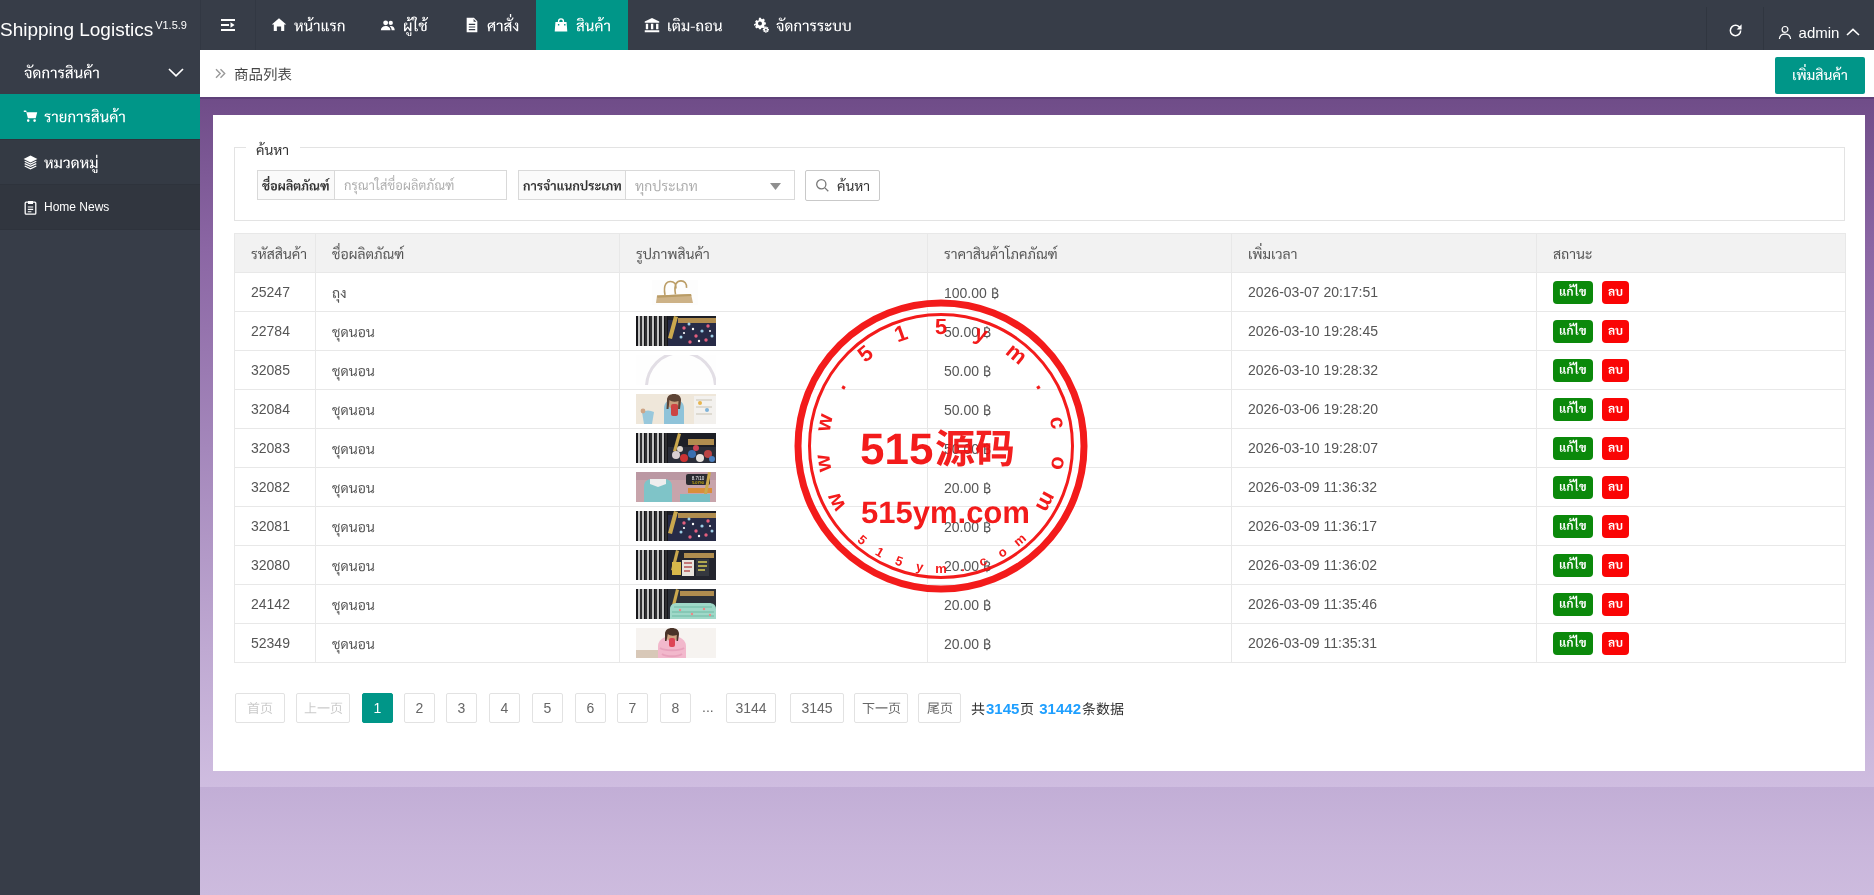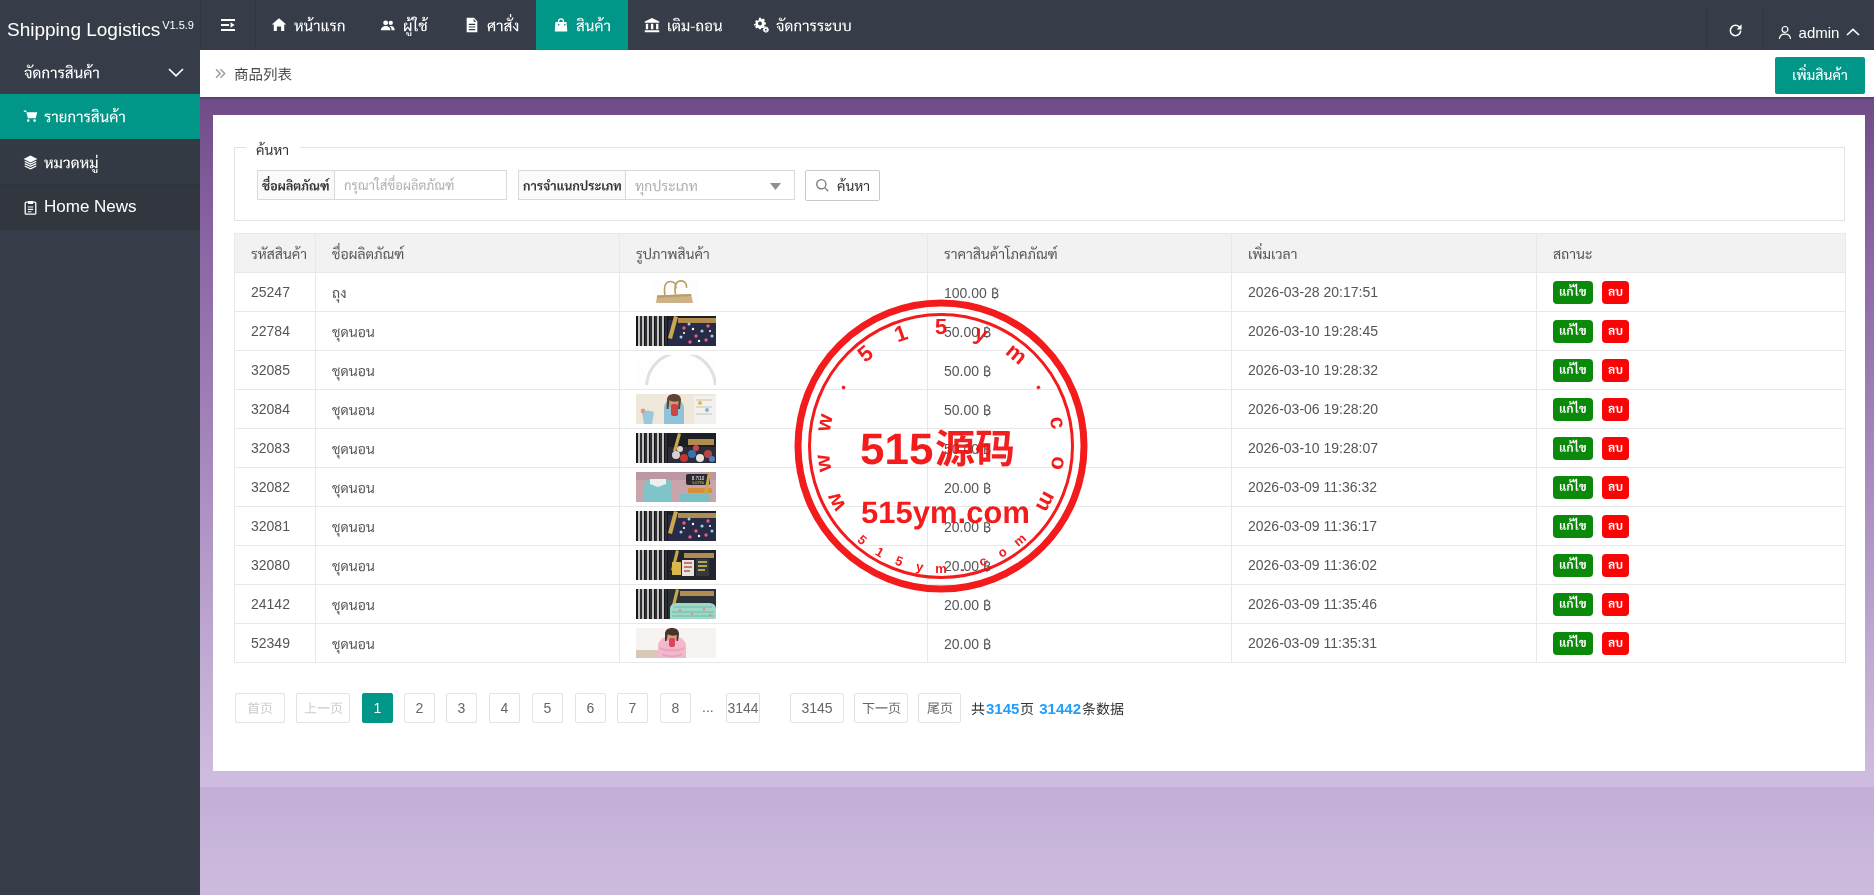--- a/index.html
+++ b/index.html
@@ -1,19 +1,19 @@
 <!DOCTYPE html>
 <html><head><meta charset="utf-8"><title>.</title><style>
 *{margin:0;padding:0;box-sizing:border-box}
 html,body{width:1874px;height:895px;overflow:hidden}
 body{font-family:"Liberation Sans",sans-serif;position:relative;background:#fff}
 svg.t{display:inline-block}
 
 #nav{position:absolute;left:0;top:0;width:1874px;height:50px;background:#373d48;color:#fff}
-#logo{position:absolute;left:0;top:0;width:200px;height:50px;line-height:50px;padding-left:7px;font-size:19px;color:#fff;white-space:nowrap}
+#logo{position:absolute;left:0;top:0;width:200px;height:50px;line-height:50px;font-size:19px;color:#fff;white-space:nowrap}
 #logo sup{font-size:11px;margin-left:2px}
 #burger{position:absolute;left:200px;top:0;width:56px;height:50px;border-left:1px solid #323843;border-right:1px solid #323843}
 .nitem{position:absolute;top:0;height:50px;display:flex;align-items:center;justify-content:center;gap:7px;font-size:15px;color:#fff}
 .nitem.act{background:#009688}
 #nright{position:absolute;right:0;top:0;height:64px;display:flex;align-items:center}
 
 #side{position:absolute;left:0;top:50px;width:200px;height:845px;background:#373d48;color:#fff}
 #shead{height:44px;display:flex;align-items:center;padding:0 16px 0 24px;font-size:15px}
 #shead svg.ch{margin-left:auto}
 .sitem{height:45px;display:flex;align-items:center;padding-left:23px;gap:6px;font-size:15px;background:#343a44;border-bottom:1px solid #2e333c}
@@ -153,21 +153,21 @@
       <svg class="t " width="55" height="22.4" viewBox="0 0 55 22.4" style="vertical-align:-5.199999999999999px">
         <path transform="translate(0,17.2)" d="M8.1 -6Q8.5 -5.5 8.5 -4.7V0H7V-4.6Q7 -5.2 6.7 -5.2Q6.4 -5.2 6.1 -4.7L3.5 0H2.2V-5.7Q2 -5.7 1.9 -5.7Q1.2 -5.7 0.7 -6.1Q0.3 -6.6 0.3 -7.2Q0.3 -7.9 0.8 -8.4Q1.2 -8.8 1.9 -8.8Q2.7 -8.8 3.2 -8.3Q3.7 -7.9 3.7 -7.2V-3.4Q3.7 -2.9 3.6 -2.5Q3.5 -2.1 3.5 -2L5.3 -5.3Q5.6 -5.9 6.1 -6.1Q5.6 -6.6 5.6 -7.2Q5.6 -7.9 6.1 -8.4Q6.5 -8.8 7.2 -8.8Q7.9 -8.8 8.3 -8.4Q8.8 -7.9 8.8 -7.2Q8.8 -6.8 8.6 -6.5Q8.4 -6.2 8.1 -6ZM2.5 -7.2Q2.5 -7.5 2.4 -7.7Q2.2 -7.9 1.9 -7.9Q1.6 -7.9 1.4 -7.7Q1.2 -7.5 1.2 -7.2Q1.2 -6.9 1.4 -6.7Q1.6 -6.5 1.9 -6.5Q2.2 -6.5 2.4 -6.7Q2.5 -6.9 2.5 -7.2ZM6.5 -7.2Q6.5 -6.9 6.7 -6.7Q6.9 -6.5 7.2 -6.5Q7.5 -6.5 7.7 -6.7Q7.9 -6.9 7.9 -7.2Q7.9 -7.5 7.7 -7.7Q7.5 -7.9 7.2 -7.9Q6.9 -7.9 6.7 -7.7Q6.5 -7.5 6.5 -7.2Z M17.8 -8.6V0H16.5Q15.9 -0.5 15.1 -1Q14.3 -1.4 13.7 -1.6V-1.5Q13.7 -0.8 13.2 -0.3Q12.7 0.1 11.9 0.1Q11.1 0.1 10.7 -0.3Q10.2 -0.8 10.2 -1.5Q10.2 -2.2 10.7 -2.7Q11.1 -3.1 11.9 -3.1H12V-5.7Q11.8 -5.7 11.7 -5.7Q11 -5.7 10.5 -6.1Q10.1 -6.6 10.1 -7.2Q10.1 -7.9 10.6 -8.4Q11 -8.8 11.8 -8.8Q12.5 -8.8 13 -8.3Q13.5 -7.9 13.5 -7.2V-2.9Q14.3 -2.7 15 -2.3Q15.8 -1.9 16.3 -1.6V-8.6ZM11.7 -6.5Q12 -6.5 12.2 -6.7Q12.4 -6.9 12.4 -7.2Q12.4 -7.5 12.2 -7.7Q12 -7.9 11.7 -7.9Q11.4 -7.9 11.2 -7.7Q11 -7.5 11 -7.2Q11 -6.9 11.2 -6.7Q11.4 -6.5 11.7 -6.5ZM12.6 -1.5Q12.6 -1.8 12.4 -2Q12.2 -2.2 11.8 -2.2Q11.5 -2.2 11.3 -2Q11.1 -1.8 11.1 -1.5Q11.1 -1.2 11.3 -1Q11.5 -0.8 11.8 -0.8Q12.2 -0.8 12.4 -1Q12.6 -1.2 12.6 -1.5Z M25.6 -6.1V-1.5Q25.6 -0.8 25.1 -0.3Q24.6 0.1 23.9 0.1Q23.2 0.1 22.7 -0.3Q22.2 -0.7 22.2 -1.4Q22.2 -2.1 22.7 -2.5Q23.1 -3 23.8 -3Q24 -3 24.1 -2.9V-6Q24.1 -6.8 23.7 -7.2Q23.2 -7.6 22.4 -7.6Q21.7 -7.6 21.2 -7.2Q20.7 -6.8 20.6 -6.1H19.1Q19.2 -7.3 20.1 -8.1Q21 -8.8 22.5 -8.8Q23.9 -8.8 24.8 -8.1Q25.6 -7.4 25.6 -6.1ZM24.5 -1.4Q24.5 -1.7 24.3 -1.9Q24.1 -2.1 23.8 -2.1Q23.5 -2.1 23.3 -1.9Q23.1 -1.7 23.1 -1.4Q23.1 -1.1 23.3 -0.9Q23.5 -0.7 23.8 -0.7Q24.1 -0.7 24.3 -0.9Q24.5 -1.1 24.5 -1.4Z M34.6 -5.7V0H33.1V-5.6Q33.1 -6.6 32.5 -7.1Q32 -7.6 31 -7.6Q30.3 -7.6 29.8 -7.3Q29.2 -7.1 29 -6.6Q28.7 -6.2 28.7 -5.7Q28.7 -5.4 28.8 -5Q28.9 -4.6 29 -4Q29.2 -3.4 29.2 -3Q29.3 -2.7 29.3 -2.3V-2.1Q29.5 -2.4 29.9 -2.8Q30.2 -3.1 30.7 -3.5Q30.2 -3.6 29.9 -3.9Q29.6 -4.3 29.6 -4.8Q29.6 -5.4 30 -5.8Q30.4 -6.1 31 -6.1Q31.6 -6.1 32 -5.8Q32.4 -5.4 32.4 -4.8Q32.4 -4.2 32 -3.7Q31.7 -3.2 31 -2.5Q30.2 -1.8 29.8 -1.2Q29.4 -0.7 29.4 0H27.9V-2.1Q27.9 -2.4 27.6 -3.6Q27.4 -4.3 27.3 -4.8Q27.2 -5.3 27.2 -5.7Q27.2 -6.6 27.7 -7.3Q28.1 -8 29 -8.4Q29.8 -8.8 31 -8.8Q32.7 -8.8 33.6 -8Q34.6 -7.1 34.6 -5.7ZM31 -4.2Q31.3 -4.2 31.4 -4.3Q31.6 -4.5 31.6 -4.8Q31.6 -5.1 31.4 -5.3Q31.3 -5.4 31 -5.4Q30.7 -5.4 30.5 -5.3Q30.3 -5.1 30.3 -4.8Q30.3 -4.5 30.5 -4.3Q30.7 -4.2 31 -4.2Z M43.8 -6Q44.2 -5.5 44.2 -4.7V0H42.7V-4.6Q42.7 -5.2 42.3 -5.2Q42 -5.2 41.8 -4.7L39.1 0H37.8V-5.7Q37.7 -5.7 37.5 -5.7Q36.8 -5.7 36.4 -6.1Q36 -6.6 36 -7.2Q36 -7.9 36.4 -8.4Q36.9 -8.8 37.6 -8.8Q38.4 -8.8 38.8 -8.3Q39.3 -7.9 39.3 -7.2V-3.4Q39.3 -2.9 39.3 -2.5Q39.2 -2.1 39.2 -2L41 -5.3Q41.3 -5.9 41.7 -6.1Q41.3 -6.6 41.3 -7.2Q41.3 -7.9 41.7 -8.4Q42.1 -8.8 42.8 -8.8Q43.5 -8.8 44 -8.4Q44.4 -7.9 44.4 -7.2Q44.4 -6.8 44.2 -6.5Q44.1 -6.2 43.8 -6ZM38.2 -7.2Q38.2 -7.5 38 -7.7Q37.8 -7.9 37.5 -7.9Q37.2 -7.9 37 -7.7Q36.8 -7.5 36.8 -7.2Q36.8 -6.9 37 -6.7Q37.2 -6.5 37.5 -6.5Q37.8 -6.5 38 -6.7Q38.2 -6.9 38.2 -7.2ZM42.1 -7.2Q42.1 -6.9 42.3 -6.7Q42.5 -6.5 42.8 -6.5Q43.1 -6.5 43.3 -6.7Q43.5 -6.9 43.5 -7.2Q43.5 -7.5 43.3 -7.7Q43.1 -7.9 42.8 -7.9Q42.5 -7.9 42.3 -7.7Q42.1 -7.5 42.1 -7.2Z M53.5 -8.6V0H52.1Q51.5 -0.5 50.8 -1Q50 -1.4 49.3 -1.6V-1.5Q49.3 -0.8 48.8 -0.3Q48.3 0.1 47.6 0.1Q46.8 0.1 46.3 -0.3Q45.8 -0.8 45.8 -1.5Q45.8 -2.2 46.3 -2.7Q46.8 -3.1 47.6 -3.1H47.6V-5.7Q47.5 -5.7 47.3 -5.7Q46.6 -5.7 46.2 -6.1Q45.8 -6.6 45.8 -7.2Q45.8 -7.9 46.2 -8.4Q46.7 -8.8 47.4 -8.8Q48.2 -8.8 48.6 -8.3Q49.1 -7.9 49.1 -7.2V-2.9Q49.9 -2.7 50.7 -2.3Q51.5 -1.9 52 -1.6V-8.6ZM47.3 -6.5Q47.6 -6.5 47.8 -6.7Q48 -6.9 48 -7.2Q48 -7.5 47.8 -7.7Q47.6 -7.9 47.3 -7.9Q47 -7.9 46.8 -7.7Q46.6 -7.5 46.6 -7.2Q46.6 -6.9 46.8 -6.7Q47 -6.5 47.3 -6.5ZM48.2 -1.5Q48.2 -1.8 48 -2Q47.8 -2.2 47.5 -2.2Q47.2 -2.2 47 -2Q46.8 -1.8 46.8 -1.5Q46.8 -1.2 47 -1Q47.2 -0.8 47.5 -0.8Q47.8 -0.8 48 -1Q48.2 -1.2 48.2 -1.5Z M49.7 3.8V3.4Q49.6 3.4 49.3 3.4Q48.8 3.4 48.4 3.1Q48.1 2.7 48.1 2.2Q48.1 1.6 48.5 1.3Q48.9 0.9 49.5 0.9Q50.1 0.9 50.5 1.2Q50.9 1.6 50.9 2.1V3.6Q50.9 3.9 51.1 4Q51.3 4.2 51.6 4.2Q51.9 4.2 52.1 4Q52.2 3.9 52.2 3.6V1H53.5V3.8Q53.5 4.4 53 4.7Q52.5 5.1 51.6 5.1Q50.7 5.1 50.2 4.7Q49.7 4.4 49.7 3.8ZM49.9 2.2Q49.9 1.9 49.7 1.8Q49.6 1.6 49.4 1.6Q49.1 1.6 49 1.8Q48.8 1.9 48.8 2.2Q48.8 2.4 49 2.5Q49.1 2.7 49.4 2.7Q49.6 2.7 49.7 2.5Q49.9 2.4 49.9 2.2Z M52.1 -13.5H53.4V-10.3H52.1Z" fill="currentColor"></path>
       </svg>
     </div>
     <div class="sitem dk">
       <svg width="15" height="15" viewBox="0 0 15 15">
         <rect x="2.2" y="2.2" width="10.6" height="12" rx="1" fill="none" stroke="#fff" stroke-width="1.3"></rect>
         <path d="M5 1h5v3H5Z" fill="#fff"></path>
         <path d="M4.8 7h5.4M4.8 9.4h5.4M4.8 11.8h3.6" stroke="#fff" stroke-width="1.1"></path>
       </svg>
-      <span style="font-size:17px">Home News</span>
+      <span style="font-size:12px">Home News</span>
     </div>
   </div>
 <div id="crumb">
     <div id="bread">
       <svg width="11" height="11" viewBox="0 0 11 11">
         <path d="M1 1.2 5.2 5.5 1 9.8M5.5 1.2 9.7 5.5 5.5 9.8" fill="none" stroke="#999" stroke-width="1.4"></path>
       </svg>
       <svg class="t " width="58" height="21.8" viewBox="0 0 58 21.8" style="vertical-align:-5.100000000000001px">
         <path transform="translate(0,16.7)" d="M4 -9.3C4.3 -8.8 4.7 -8.1 4.9 -7.6L5.9 -8C5.7 -8.5 5.3 -9.1 4.9 -9.7ZM8.1 -5.9C9.1 -5.2 10.3 -4.2 11 -3.6L11.6 -4.4C11 -4.9 9.7 -5.9 8.7 -6.5ZM5.7 -6.4C5.1 -5.7 4.1 -4.9 3.2 -4.4C3.3 -4.2 3.6 -3.7 3.7 -3.6C4.6 -4.2 5.8 -5.2 6.5 -6ZM9.6 -9.6C9.3 -9 8.9 -8.2 8.5 -7.6H1.7V1.1H2.8V-6.7H11.8V-0.1C11.8 0.2 11.7 0.2 11.5 0.2C11.3 0.3 10.4 0.3 9.5 0.2C9.7 0.5 9.8 0.8 9.9 1.1C11.1 1.1 11.8 1.1 12.3 0.9C12.7 0.8 12.8 0.5 12.8 -0V-7.6H9.6C10 -8.1 10.4 -8.7 10.7 -9.3ZM4.6 -4V-0H5.5V-0.7H9.9V-4ZM5.5 -3.2H9V-1.5H5.5ZM6.4 -12C6.6 -11.6 6.8 -11 7 -10.6H0.9V-9.7H13.6V-10.6H8.1C8 -11.1 7.7 -11.7 7.4 -12.2Z M18.9 -10.5H24.7V-7.8H18.9ZM17.8 -11.6V-6.7H25.8V-11.6ZM15.7 -5.2V1.2H16.7V0.4H19.8V1H20.9V-5.2ZM16.7 -0.7V-4.1H19.8V-0.7ZM22.5 -5.2V1.2H23.5V0.4H26.8V1.1H27.9V-5.2ZM23.5 -0.7V-4.1H26.8V-0.7Z M38.3 -10.5V-2.4H39.4V-10.5ZM41.3 -12.1V-0.2C41.3 -0 41.2 0.1 41 0.1C40.7 0.1 40 0.1 39.2 0C39.3 0.3 39.5 0.8 39.6 1.1C40.7 1.1 41.4 1.1 41.8 0.9C42.2 0.7 42.4 0.4 42.4 -0.3V-12.1ZM31.6 -4.4C32.4 -3.9 33.3 -3.2 33.8 -2.6C32.8 -1.2 31.6 -0.2 30.1 0.3C30.4 0.5 30.7 1 30.8 1.2C33.9 -0.1 36.1 -3 36.8 -8L36.2 -8.2L36 -8.2H32.7C33 -8.9 33.2 -9.6 33.3 -10.4H37.3V-11.4H29.9V-10.4H32.2C31.7 -8.1 30.9 -6.1 29.8 -4.7C30 -4.6 30.4 -4.2 30.6 -4C31.3 -4.9 31.9 -5.9 32.4 -7.2H35.7C35.4 -5.8 35 -4.6 34.4 -3.6C33.8 -4.1 33 -4.7 32.2 -5.2Z M47.2 1.1C47.5 0.9 48 0.7 52.1 -0.6C52 -0.8 51.9 -1.2 51.9 -1.5L48.4 -0.4V-3.6C49.2 -4.2 50 -4.9 50.6 -5.6C51.8 -2.5 53.8 -0.3 56.8 0.7C57 0.4 57.3 -0 57.5 -0.3C56.1 -0.7 54.9 -1.4 53.9 -2.3C54.8 -2.9 55.8 -3.7 56.7 -4.4L55.8 -5C55.1 -4.4 54.1 -3.6 53.2 -3C52.6 -3.8 52.1 -4.6 51.7 -5.6H57V-6.5H51.3V-7.8H55.9V-8.7H51.3V-9.9H56.6V-10.9H51.3V-12.2H50.2V-10.9H45V-9.9H50.2V-8.7H45.8V-7.8H50.2V-6.5H44.4V-5.6H49.3C47.9 -4.4 45.8 -3.2 44 -2.7C44.3 -2.4 44.6 -2 44.7 -1.8C45.6 -2.1 46.4 -2.5 47.2 -2.9V-0.8C47.2 -0.2 46.9 0 46.7 0.2C46.8 0.4 47.1 0.9 47.2 1.1Z" fill="currentColor"></path>
       </svg>
@@ -254,21 +254,21 @@
               <svg class="thumb" width="46" height="25" viewBox="0 0 46 25" style="margin-left:16px">
                 <rect width="46" height="25" fill="#fdfdfd"></rect>
                 <path d="M5 15.5 39 14l2 9H4Z" fill="#cdb287"></path>
                 <path d="M5 15.5 39 14l.4 2-34 1.7Z" fill="#b99c66"></path>
                 <path d="M13 15C11 4 15 1.5 18.5 1.5s6 2.5 5.5 7M23.5 14.4c-2-11 2-13.5 5.5-13.5s6 2.5 5.5 7" fill="none" stroke="#bb9d66" stroke-width="1.6"></path>
               </svg>
             </td>
             <td>100.00 <svg class="t " width="9" height="21.0" viewBox="0 0 9 21.0" style="vertical-align:-4.899999999999999px">
                 <path transform="translate(0,16.1)" d="M4.5 0V1.1H3.4V0H1.1V-9.8H3.4V-10.8H4.5V-9.8Q7.2 -9.5 7.2 -7.4Q7.2 -6.6 6.8 -6.1Q6.4 -5.6 5.7 -5.3V-5.2Q6.6 -5 7.1 -4.4Q7.5 -3.8 7.5 -2.8Q7.5 -1.4 6.8 -0.7Q6 -0.1 4.5 0ZM2.4 -5.7H4Q4.9 -5.7 5.4 -6.1Q5.9 -6.5 5.9 -7.4Q5.9 -8.1 5.4 -8.4Q4.9 -8.8 3.8 -8.8H2.4ZM6.3 -2.8Q6.3 -3.8 5.7 -4.2Q5.1 -4.7 3.7 -4.7H2.4V-1H4.3Q6.3 -1 6.3 -2.8Z" fill="currentColor"></path>
               </svg></td>
-            <td>2026-03-28 20:17:51</td>
+            <td>2026-03-07 20:17:51</td>
             <td><span class="abtn g"><svg class="t " width="28" height="18.0" viewBox="0 0 28 18.0" style="vertical-align:-4.199999999999999px">
                   <path transform="translate(0,13.8)" d="M3.8 -1.2Q3.8 -0.6 3.4 -0.2Q3 0.1 2.4 0.1Q1.7 0.1 1.3 -0.3Q0.9 -0.7 0.9 -1.3V-6.9H2.4V-2.5H2.5Q3 -2.5 3.4 -2.1Q3.8 -1.7 3.8 -1.2ZM3 -1.2Q3 -1.4 2.9 -1.6Q2.7 -1.7 2.5 -1.7Q2.2 -1.7 2.1 -1.6Q1.9 -1.4 1.9 -1.2Q1.9 -0.9 2.1 -0.8Q2.2 -0.6 2.5 -0.6Q2.7 -0.6 2.9 -0.8Q3 -0.9 3 -1.2ZM7.2 -1.2Q7.2 -0.6 6.9 -0.2Q6.5 0.1 5.8 0.1Q5.2 0.1 4.8 -0.3Q4.3 -0.7 4.3 -1.3V-6.9H5.9V-2.5H5.9Q6.5 -2.5 6.9 -2.1Q7.2 -1.7 7.2 -1.2ZM6.5 -1.2Q6.5 -1.4 6.3 -1.6Q6.2 -1.7 5.9 -1.7Q5.7 -1.7 5.6 -1.6Q5.4 -1.4 5.4 -1.2Q5.4 -0.9 5.6 -0.8Q5.7 -0.6 5.9 -0.6Q6.2 -0.6 6.3 -0.8Q6.5 -0.9 6.5 -1.2Z M8.2 -2.8Q8.2 -3.2 8.4 -3.6Q8.6 -3.9 9 -4.1Q8.6 -4.2 7.8 -4.3Q7.8 -5.1 8.2 -5.7Q8.6 -6.3 9.3 -6.7Q10 -7 10.9 -7Q11.8 -7 12.4 -6.7Q13.1 -6.4 13.4 -5.8Q13.8 -5.3 13.8 -4.6V0H12.3V-4.4Q12.3 -5 11.9 -5.4Q11.5 -5.8 10.8 -5.8Q10.2 -5.8 9.8 -5.6Q9.3 -5.4 9.2 -5Q9.6 -4.9 10 -4.8Q10.3 -4.6 10.6 -4.5V-4Q10.2 -3.9 9.9 -3.6Q9.7 -3.3 9.7 -2.9V0H8.2Z M15 -11.5Q14.9 -10.5 14.3 -9.8Q13.8 -9 12.8 -8.6Q11.9 -8.2 10.7 -8.2H10.1V-8.8Q10.8 -9.1 11.2 -9.5H11.2Q10.7 -9.5 10.4 -9.8Q10.1 -10.1 10.1 -10.6Q10.1 -11.1 10.4 -11.4Q10.8 -11.7 11.3 -11.7Q11.8 -11.7 12.1 -11.3Q12.4 -11 12.4 -10.5Q12.4 -10.2 12.3 -9.8Q12.2 -9.5 11.9 -9.2Q12.4 -9.3 12.8 -9.7Q13.2 -10.1 13.5 -10.6Q13.7 -11.1 13.7 -11.5ZM11.3 -10.1Q11.4 -10.1 11.6 -10.3Q11.7 -10.4 11.7 -10.6Q11.7 -10.8 11.6 -10.9Q11.4 -11 11.3 -11Q11.1 -11 10.9 -10.9Q10.8 -10.8 10.8 -10.6Q10.8 -10.4 10.9 -10.3Q11.1 -10.1 11.3 -10.1Z M19.6 -1.2Q19.6 -0.6 19.2 -0.2Q18.8 0.1 18.2 0.1Q17.5 0.1 17.1 -0.3Q16.7 -0.7 16.7 -1.3V-10.2L15.5 -8.3L14.3 -8.7Q14.1 -10.6 13.8 -12.1H15Q15.3 -10.8 15.3 -9.8L16.8 -12H18.2V-2.5H18.3Q18.9 -2.5 19.2 -2.1Q19.6 -1.7 19.6 -1.2ZM18.8 -1.2Q18.8 -1.4 18.7 -1.6Q18.5 -1.7 18.3 -1.7Q18.1 -1.7 17.9 -1.6Q17.8 -1.4 17.8 -1.2Q17.8 -0.9 17.9 -0.8Q18.1 -0.6 18.3 -0.6Q18.5 -0.6 18.7 -0.8Q18.8 -0.9 18.8 -1.2Z M26.8 -6.9V-1.7Q26.8 -0.8 26.2 -0.4Q25.6 0.1 24.5 0.1Q23.4 0.1 22.9 -0.4Q22.3 -0.8 22.3 -1.7V-2.5Q22.3 -2.9 22.4 -3.1Q22.5 -3.4 22.8 -3.8Q23 -4.2 23.2 -4.5Q23.3 -4.8 23.3 -5.2Q23.3 -5.6 23 -5.8Q22.8 -6 22.3 -6Q21.9 -6 21.7 -5.9Q22.2 -5.9 22.5 -5.6Q22.8 -5.3 22.8 -4.7Q22.8 -4.2 22.5 -3.8Q22.1 -3.5 21.5 -3.5Q20.8 -3.5 20.5 -3.9Q20.1 -4.3 20.1 -5Q20.1 -5.9 20.7 -6.5Q21.3 -7 22.4 -7Q23.5 -7 24.1 -6.6Q24.7 -6.1 24.7 -5.3Q24.7 -4.8 24.6 -4.5Q24.4 -4.2 24.2 -3.7Q24 -3.4 23.9 -3.1Q23.8 -2.9 23.8 -2.6V-1.7Q23.8 -1.4 24 -1.2Q24.2 -1.1 24.5 -1.1Q24.9 -1.1 25 -1.2Q25.2 -1.4 25.2 -1.7V-6.9ZM21.5 -5.2Q21.2 -5.2 21.1 -5.1Q20.9 -5 20.9 -4.7Q20.9 -4.5 21.1 -4.3Q21.2 -4.2 21.5 -4.2Q21.7 -4.2 21.9 -4.3Q22 -4.5 22 -4.7Q22 -5 21.9 -5.1Q21.7 -5.2 21.5 -5.2Z" fill="currentColor"></path>
                 </svg></span><span class="abtn r"><svg class="t " width="15" height="18.0" viewBox="0 0 15 18.0" style="vertical-align:-4.199999999999999px">
                   <path transform="translate(0,13.8)" d="M6.4 -4.9V0H4.9V-2.6Q4.9 -3.1 4.5 -3.3Q4.1 -3.6 3.6 -3.6Q3 -3.6 2.6 -3.4Q2.3 -3.1 2.3 -2.7V-2.5H2.4Q2.9 -2.5 3.3 -2.1Q3.7 -1.8 3.7 -1.2Q3.7 -0.6 3.3 -0.2Q2.9 0.1 2.3 0.1Q1.6 0.1 1.2 -0.3Q0.8 -0.7 0.8 -1.3V-2.7Q0.8 -3.3 1.1 -3.8Q1.4 -4.2 2 -4.5Q2.6 -4.7 3.3 -4.7Q3.8 -4.7 4.2 -4.6Q4.6 -4.4 4.9 -4.2V-4.9Q4.9 -5.3 4.5 -5.6Q4.1 -5.8 3.4 -5.8Q2.8 -5.8 2.3 -5.6Q1.9 -5.3 1.8 -4.9H0.3Q0.4 -5.9 1.2 -6.5Q2 -7 3.4 -7Q4.3 -7 5 -6.8Q5.7 -6.5 6.1 -6Q6.4 -5.5 6.4 -4.9ZM2.4 -1.7Q2.1 -1.7 2 -1.6Q1.8 -1.4 1.8 -1.2Q1.8 -0.9 2 -0.8Q2.1 -0.6 2.4 -0.6Q2.6 -0.6 2.8 -0.8Q2.9 -0.9 2.9 -1.2Q2.9 -1.4 2.8 -1.6Q2.6 -1.7 2.4 -1.7Z M14.3 -6.9V-1.6Q14.3 -0.8 13.5 -0.3Q12.8 0.1 11.5 0.1Q10.2 0.1 9.5 -0.3Q8.7 -0.8 8.7 -1.6V-4.5H8.7Q8.1 -4.5 7.7 -4.8Q7.4 -5.2 7.4 -5.7Q7.4 -6.3 7.8 -6.7Q8.1 -7 8.8 -7Q9.4 -7 9.8 -6.6Q10.3 -6.3 10.3 -5.6V-1.8Q10.3 -1.5 10.6 -1.3Q10.9 -1.1 11.5 -1.1Q12.1 -1.1 12.4 -1.3Q12.7 -1.5 12.7 -1.8V-6.9ZM9.2 -5.7Q9.2 -6 9.1 -6.1Q8.9 -6.3 8.7 -6.3Q8.4 -6.3 8.3 -6.1Q8.1 -6 8.1 -5.7Q8.1 -5.5 8.3 -5.4Q8.4 -5.2 8.7 -5.2Q8.9 -5.2 9.1 -5.3Q9.2 -5.5 9.2 -5.7Z" fill="currentColor"></path>
                 </svg></span></td>
           </tr>
           <tr>
             <td>22784</td>
             <td><svg class="t " width="43" height="21.0" viewBox="0 0 43 21.0" style="vertical-align:-4.899999999999999px">
                 <path transform="translate(0,16.1)" d="M7.4 -5V-1.8Q7.4 -0.9 6.8 -0.4Q6.2 0.1 5.1 0.1Q4 0.1 3.4 -0.4Q2.8 -0.9 2.8 -1.8V-3.4Q2.8 -3.8 2.9 -4.1Q3.1 -4.4 3.3 -4.8Q3.6 -5.2 3.7 -5.5Q3.9 -5.9 3.9 -6.3Q3.9 -6.8 3.5 -7.1Q3.2 -7.4 2.6 -7.4Q1.9 -7.4 1.5 -7Q1.6 -7 1.8 -7Q2.3 -7 2.7 -6.7Q3 -6.3 3 -5.7Q3 -5.2 2.7 -4.8Q2.3 -4.4 1.7 -4.4Q1 -4.4 0.6 -4.8Q0.2 -5.3 0.2 -6Q0.2 -7 0.9 -7.6Q1.5 -8.2 2.6 -8.2Q3.7 -8.2 4.3 -7.7Q4.9 -7.3 4.9 -6.3Q4.9 -5.9 4.8 -5.5Q4.7 -5.1 4.4 -4.7Q4.2 -4.3 4.1 -4Q4 -3.7 4 -3.4V-1.8Q4 -1.3 4.3 -1.1Q4.6 -0.8 5.1 -0.8Q5.7 -0.8 6 -1.1Q6.3 -1.3 6.3 -1.8V-5Q6.3 -5.4 6.1 -5.7Q5.9 -5.9 5.5 -6V-6.7Q6 -6.9 6.3 -7.4Q6.6 -7.8 6.6 -8.6H7.8Q7.8 -7.8 7.4 -7.2Q7.1 -6.7 6.6 -6.4Q7.4 -6.1 7.4 -5ZM1.7 -6.3Q1.4 -6.3 1.2 -6.2Q1.1 -6 1.1 -5.7Q1.1 -5.4 1.2 -5.3Q1.4 -5.1 1.7 -5.1Q2 -5.1 2.1 -5.3Q2.3 -5.4 2.3 -5.7Q2.3 -6 2.1 -6.2Q2 -6.3 1.7 -6.3Z M6.4 3.1Q6.2 3.1 5.9 3.1Q5.4 3.1 5.1 2.8Q4.8 2.5 4.8 2Q4.8 1.5 5.2 1.2Q5.5 0.8 6.1 0.8Q6.7 0.8 7.1 1.2Q7.4 1.5 7.4 2V4.6H6.4ZM6.5 2Q6.5 1.8 6.3 1.6Q6.2 1.5 6 1.5Q5.7 1.5 5.6 1.6Q5.5 1.8 5.5 2Q5.5 2.2 5.6 2.4Q5.7 2.5 6 2.5Q6.2 2.5 6.3 2.4Q6.5 2.2 6.5 2Z M15.7 -5.4V0H14.5V-5.3Q14.5 -6.2 14 -6.7Q13.4 -7.2 12.5 -7.2Q11.8 -7.2 11.3 -7Q10.8 -6.7 10.5 -6.2Q10.2 -5.8 10.2 -5.3Q10.2 -5 10.3 -4.7Q10.4 -4.3 10.6 -3.7Q10.7 -3.1 10.8 -2.8Q10.8 -2.4 10.8 -2.1V-1.9Q11.1 -2.3 11.9 -3L12.2 -3.3Q11.8 -3.4 11.5 -3.7Q11.2 -4 11.2 -4.5Q11.2 -5.1 11.5 -5.4Q11.9 -5.8 12.5 -5.8Q13 -5.8 13.4 -5.4Q13.7 -5 13.7 -4.5Q13.7 -3.9 13.4 -3.5Q13.1 -3 12.4 -2.4Q11.7 -1.7 11.3 -1.1Q11 -0.6 10.9 0H9.7V-2Q9.7 -2.3 9.4 -3.3Q9.3 -4 9.2 -4.5Q9.1 -5 9.1 -5.3Q9.1 -6.1 9.5 -6.8Q9.9 -7.4 10.7 -7.8Q11.4 -8.2 12.5 -8.2Q14 -8.2 14.9 -7.4Q15.7 -6.7 15.7 -5.4ZM12.5 -3.9Q12.7 -3.9 12.9 -4.1Q13 -4.3 13 -4.5Q13 -4.8 12.9 -4.9Q12.7 -5.1 12.5 -5.1Q12.2 -5.1 12 -4.9Q11.9 -4.8 11.9 -4.5Q11.9 -4.3 12 -4.1Q12.2 -3.9 12.5 -3.9Z M25 -1.4Q25 -0.7 24.6 -0.3Q24.2 0.1 23.6 0.1Q22.9 0.1 22.5 -0.3Q22.1 -0.7 22.1 -1.3V-1.4Q21.5 -1.1 21 -0.8Q20.5 -0.4 20.2 0H18.9V-5.4Q18.7 -5.3 18.5 -5.3Q17.9 -5.3 17.5 -5.7Q17.1 -6.1 17.1 -6.8Q17.1 -7.4 17.5 -7.8Q17.9 -8.2 18.6 -8.2Q19.2 -8.2 19.7 -7.8Q20.1 -7.4 20.1 -6.7V-1.2Q20.5 -1.6 21.7 -2.1Q22.4 -2.5 22.8 -2.8Q23.2 -3 23.3 -3.3Q23.5 -3.6 23.5 -4V-8.1H24.7V-3.9Q24.7 -3.5 24.5 -3.2Q24.4 -2.8 24.1 -2.6Q24.5 -2.5 24.8 -2.1Q25 -1.8 25 -1.4ZM18.5 -6.1Q18.8 -6.1 19 -6.3Q19.2 -6.5 19.2 -6.8Q19.2 -7.1 19 -7.2Q18.8 -7.4 18.5 -7.4Q18.2 -7.4 18.1 -7.2Q17.9 -7.1 17.9 -6.8Q17.9 -6.5 18.1 -6.3Q18.2 -6.1 18.5 -6.1ZM24.2 -1.3Q24.2 -1.6 24 -1.8Q23.9 -1.9 23.6 -1.9Q23.3 -1.9 23.1 -1.8Q22.9 -1.6 22.9 -1.3Q22.9 -1 23.1 -0.8Q23.3 -0.6 23.6 -0.6Q23.9 -0.6 24 -0.8Q24.2 -1 24.2 -1.3Z M32.9 -5.8V-1.8Q32.9 -0.9 32.1 -0.4Q31.3 0.1 29.9 0.1Q28.6 0.1 27.8 -0.4Q27 -0.9 27 -1.8V-4.1Q27 -4.7 27.5 -5.1Q27.9 -5.6 28.5 -5.6Q29.2 -5.6 29.6 -5.2Q30 -4.8 30 -4.1Q30 -3.5 29.6 -3.1Q29.2 -2.7 28.6 -2.7Q28.4 -2.7 28.2 -2.8V-2Q28.2 -1.4 28.7 -1.1Q29.2 -0.8 30 -0.8Q30.8 -0.8 31.2 -1.1Q31.7 -1.4 31.7 -2V-5.8Q31.7 -6.5 31.1 -6.8Q30.6 -7.2 29.7 -7.2Q28.8 -7.2 28.2 -6.9Q27.6 -6.5 27.4 -5.9H26.3Q26.4 -7 27.3 -7.6Q28.3 -8.2 29.7 -8.2Q31.1 -8.2 32 -7.5Q32.9 -6.9 32.9 -5.8ZM28 -4.1Q28 -3.9 28.1 -3.7Q28.3 -3.5 28.6 -3.5Q28.9 -3.5 29.1 -3.7Q29.3 -3.9 29.3 -4.1Q29.3 -4.4 29.1 -4.6Q28.9 -4.8 28.6 -4.8Q28.3 -4.8 28.1 -4.6Q28 -4.4 28 -4.1Z M42.2 -1.4Q42.2 -0.7 41.8 -0.3Q41.3 0.1 40.7 0.1Q40.1 0.1 39.7 -0.3Q39.3 -0.7 39.3 -1.3V-1.4Q38.7 -1.1 38.2 -0.8Q37.6 -0.4 37.3 0H36.1V-5.4Q35.8 -5.3 35.6 -5.3Q35 -5.3 34.6 -5.7Q34.2 -6.1 34.2 -6.8Q34.2 -7.4 34.7 -7.8Q35.1 -8.2 35.7 -8.2Q36.4 -8.2 36.8 -7.8Q37.2 -7.4 37.2 -6.7V-1.2Q37.6 -1.6 38.8 -2.1Q39.6 -2.5 39.9 -2.8Q40.3 -3 40.5 -3.3Q40.6 -3.6 40.6 -4V-8.1H41.8V-3.9Q41.8 -3.5 41.7 -3.2Q41.5 -2.8 41.2 -2.6Q41.7 -2.5 41.9 -2.1Q42.2 -1.8 42.2 -1.4ZM35.7 -6.1Q36 -6.1 36.1 -6.3Q36.3 -6.5 36.3 -6.8Q36.3 -7.1 36.1 -7.2Q36 -7.4 35.7 -7.4Q35.4 -7.4 35.2 -7.2Q35 -7.1 35 -6.8Q35 -6.5 35.2 -6.3Q35.4 -6.1 35.7 -6.1ZM41.4 -1.3Q41.4 -1.6 41.2 -1.8Q41 -1.9 40.7 -1.9Q40.4 -1.9 40.2 -1.8Q40.1 -1.6 40.1 -1.3Q40.1 -1 40.2 -0.8Q40.4 -0.6 40.7 -0.6Q41 -0.6 41.2 -0.8Q41.4 -1 41.4 -1.3Z" fill="currentColor"></path>
@@ -590,21 +590,21 @@
         </div>
         <div class="pbtn cur" style="left:128px;width:31px">1</div>
         <div class="pbtn " style="left:170px;width:31px">2</div>
         <div class="pbtn " style="left:212px;width:31px">3</div>
         <div class="pbtn " style="left:255px;width:31px">4</div>
         <div class="pbtn " style="left:298px;width:31px">5</div>
         <div class="pbtn " style="left:341px;width:31px">6</div>
         <div class="pbtn " style="left:383px;width:31px">7</div>
         <div class="pbtn " style="left:426px;width:31px">8</div>
         <div style="position:absolute;left:468px;top:6px;color:#666">...</div>
-        <div class="pbtn " style="left:492px;width:34px">3144</div>
+        <div class="pbtn " style="left:492px;width:50px">3144</div>
         <div class="pbtn " style="left:556px;width:54px">3145</div>
         <div class="pbtn " style="left:620px;width:54px">
           <svg class="t " width="39" height="19.4" viewBox="0 0 39 19.4" style="vertical-align:-4.499999999999998px">
             <path transform="translate(0,14.9)" d="M0.7 -10V-9H5.7V1H6.8V-5.9C8.3 -5.1 10 -4 10.9 -3.2L11.6 -4.1C10.6 -4.9 8.5 -6.1 6.9 -6.9L6.8 -6.6V-9H12.3V-10Z M13.6 -5.6V-4.5H25.5V-5.6Z M32 -6V-3.7C32 -2.3 31.5 -0.7 26.6 0.2C26.9 0.5 27.1 0.8 27.2 1C32.3 -0.1 33 -1.9 33 -3.6V-6ZM33.1 -1.4C34.6 -0.7 36.6 0.4 37.5 1.1L38.1 0.3C37.1 -0.4 35.1 -1.4 33.7 -2.1ZM28.2 -7.7V-1.7H29.2V-6.8H35.9V-1.7H36.9V-7.7H32.2C32.5 -8.2 32.7 -8.7 33 -9.3H38.2V-10.2H27V-9.3H31.8C31.7 -8.8 31.4 -8.2 31.2 -7.7Z" fill="currentColor"></path>
           </svg>
         </div>
         <div class="pbtn " style="left:684px;width:43px">
           <svg class="t " width="26" height="19.4" viewBox="0 0 26 19.4" style="vertical-align:-4.499999999999998px">
             <path transform="translate(0,14.9)" d="M2.7 -9.5H10.5V-8H2.7ZM1.7 -10.3V-6.5C1.7 -4.4 1.6 -1.5 0.4 0.5C0.7 0.6 1.1 0.9 1.3 1C2.5 -1.1 2.7 -4.3 2.7 -6.5V-7.1H11.5V-10.3ZM2.8 -1.9 3 -1 6.3 -1.6V-0.6C6.3 0.5 6.7 0.8 8.1 0.8C8.4 0.8 10.4 0.8 10.7 0.8C11.9 0.8 12.1 0.4 12.3 -1.1C12 -1.2 11.6 -1.3 11.4 -1.5C11.3 -0.3 11.2 -0.1 10.6 -0.1C10.2 -0.1 8.4 -0.1 8.1 -0.1C7.4 -0.1 7.3 -0.2 7.3 -0.6V-1.7L12.1 -2.5L11.9 -3.2L7.3 -2.5V-3.7L11.1 -4.3L11 -5.1L7.3 -4.6V-5.7C8.4 -5.9 9.4 -6.2 10.2 -6.5L9.4 -7.1C8.1 -6.6 5.5 -6.1 3.3 -5.8C3.4 -5.7 3.6 -5.3 3.6 -5.1C4.5 -5.2 5.4 -5.4 6.3 -5.5V-4.4L3.3 -4L3.4 -3.1L6.3 -3.6V-2.4Z M19 -6V-3.7C19 -2.3 18.5 -0.7 13.7 0.2C13.9 0.5 14.1 0.8 14.2 1C19.3 -0.1 20 -1.9 20 -3.6V-6ZM20.1 -1.4C21.6 -0.7 23.6 0.4 24.5 1.1L25.1 0.3C24.1 -0.4 22.1 -1.4 20.7 -2.1ZM15.2 -7.7V-1.7H16.2V-6.8H22.9V-1.7H23.9V-7.7H19.2C19.5 -8.2 19.7 -8.7 20 -9.3H25.2V-10.2H14V-9.3H18.8C18.7 -8.8 18.4 -8.2 18.2 -7.7Z" fill="currentColor"></path>
           </svg>

